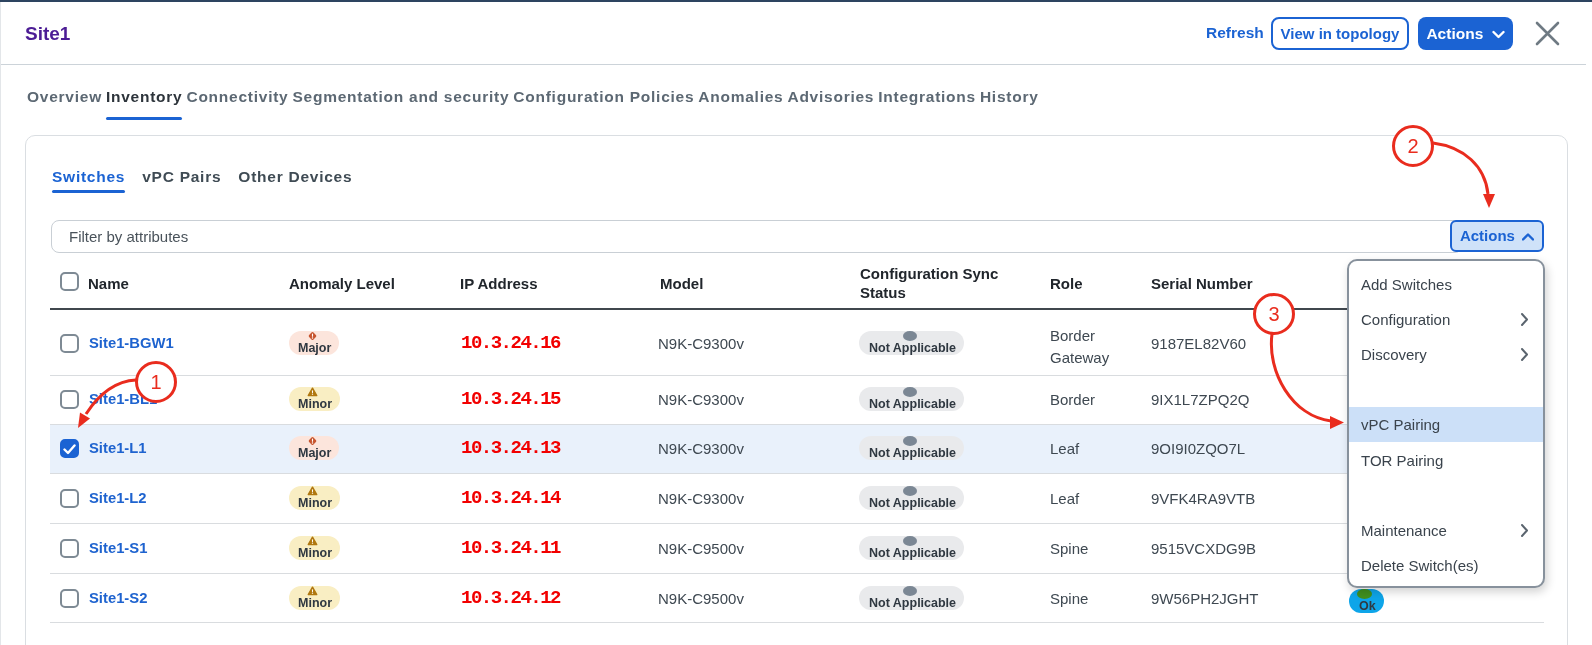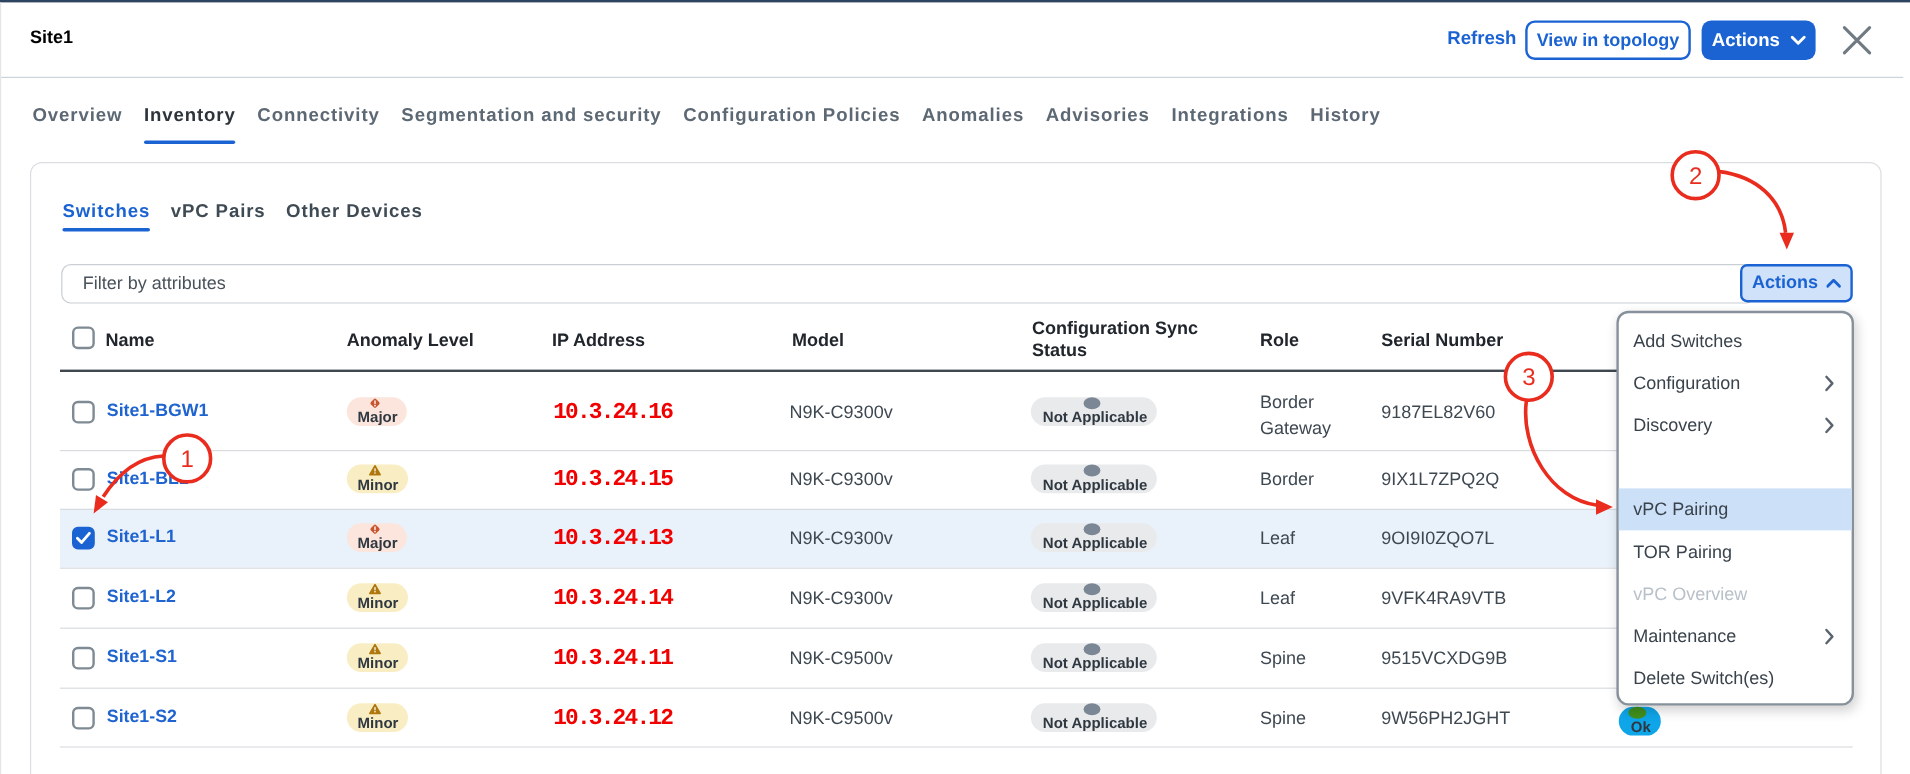--- a/index.html
+++ b/index.html
@@ -4,27 +4,27 @@
 <style>
 * { margin:0; padding:0; box-sizing:border-box; }
 html,body { width:1592px; height:645px; background:#fff; }
 body { font-family:"Liberation Sans", sans-serif; }
 #page { position:relative; width:1592px; height:645px; overflow:hidden; background:#fff; }
 .abs { position:absolute; }
 
 #topstrip { left:0; top:0; width:1592px; height:2px; background:#2d4460; }
 #leftedge { left:0; top:2px; width:1px; height:643px; background:#e3e6e9; }
 
-#title { left:25px; top:23px; font-size:15px; font-weight:700; color:#000000; }
+#title { left:25px; top:23px; font-size:19px; font-weight:700; color:#4c1d95; }
 #refresh { left:1206px; top:24px; font-size:15.5px; font-weight:700; color:#1b63d3; }
 #btn-topo { left:1271px; top:17px; width:138px; height:33px; border:2px solid #1b63d3; border-radius:8px; background:#fff; color:#1b63d3; font-size:15px; font-weight:700; text-align:center; line-height:29px; }
 #btn-actions { left:1418px; top:17px; width:95px; height:33px; border-radius:8px; background:#1b63d3; color:#fff; font-size:15.5px; font-weight:700; text-align:center; line-height:33px; }
 #hdr-divider { left:1px; top:64px; width:1585px; height:1px; background:#ccd3d9; }
 
-#tabs { left:27px; top:88px; display:flex; gap:18px; font-size:15.5px; font-weight:700; color:#5c6873; letter-spacing:0.75px; }
+#tabs { left:27px; top:88px; display:flex; gap:4px; font-size:15.5px; font-weight:700; color:#5c6873; letter-spacing:0.75px; }
 #tabs .t { position:relative; padding-bottom:14px; }
 #tabs .t.act { color:#2d343b; }
 #tabs .t.act:after { content:""; position:absolute; left:0; right:0; bottom:0; height:3px; background:#1b63d3; border-radius:2px; }
 
 #card { left:25px; top:135px; width:1543px; height:540px; background:#fff; border:1px solid #dadee2; border-radius:10px; }
 
 #subtabs { left:52px; top:168px; display:flex; gap:17px; font-size:15.5px; font-weight:700; color:#3f4b54; letter-spacing:0.75px; }
 #subtabs .t { position:relative; padding-bottom:7px; }
 #subtabs .t.act { color:#1b63d3; }
 #subtabs .t.act:after { content:""; position:absolute; left:0; right:0; bottom:0; height:3px; background:#1b63d3; border-radius:2px; }
@@ -239,21 +239,20 @@
   <div class="abs" id="menu">
     <div class="mi" style="top:6px">Add Switches</div>
     <div class="mi" style="top:41px">Configuration<svg class="arr" width="9" height="15" viewBox="0 0 9 15">
           <path d="M2 2 L7 7.5 L2 13" stroke="#5a646e" stroke-width="2" fill="none" stroke-linecap="round" stroke-linejoin="round"></path>
         </svg></div>
     <div class="mi" style="top:76px">Discovery<svg class="arr" width="9" height="15" viewBox="0 0 9 15">
           <path d="M2 2 L7 7.5 L2 13" stroke="#5a646e" stroke-width="2" fill="none" stroke-linecap="round" stroke-linejoin="round"></path>
         </svg></div>
     <div class="mi hl" style="top:146px">vPC Pairing</div>
     <div class="mi" style="top:182px">TOR Pairing</div>
-    <div class="mi dis" style="top:217px">vPC Overview</div>
     <div class="mi" style="top:252px">Maintenance<svg class="arr" width="9" height="15" viewBox="0 0 9 15">
           <path d="M2 2 L7 7.5 L2 13" stroke="#5a646e" stroke-width="2" fill="none" stroke-linecap="round" stroke-linejoin="round"></path>
         </svg></div>
     <div class="mi" style="top:287px">Delete Switch(es)</div>
   </div>
 
   <svg class="abs" style="left:0;top:0" width="1592" height="645" viewBox="0 0 1592 645" font-family="Liberation Sans, sans-serif">
     <g stroke="#e92c1e" stroke-width="3" fill="none">
       <circle cx="156" cy="382" r="19.5" fill="#fff"></circle>
       <path d="M 136 380 C 116 381 99 394 86 414"></path>

